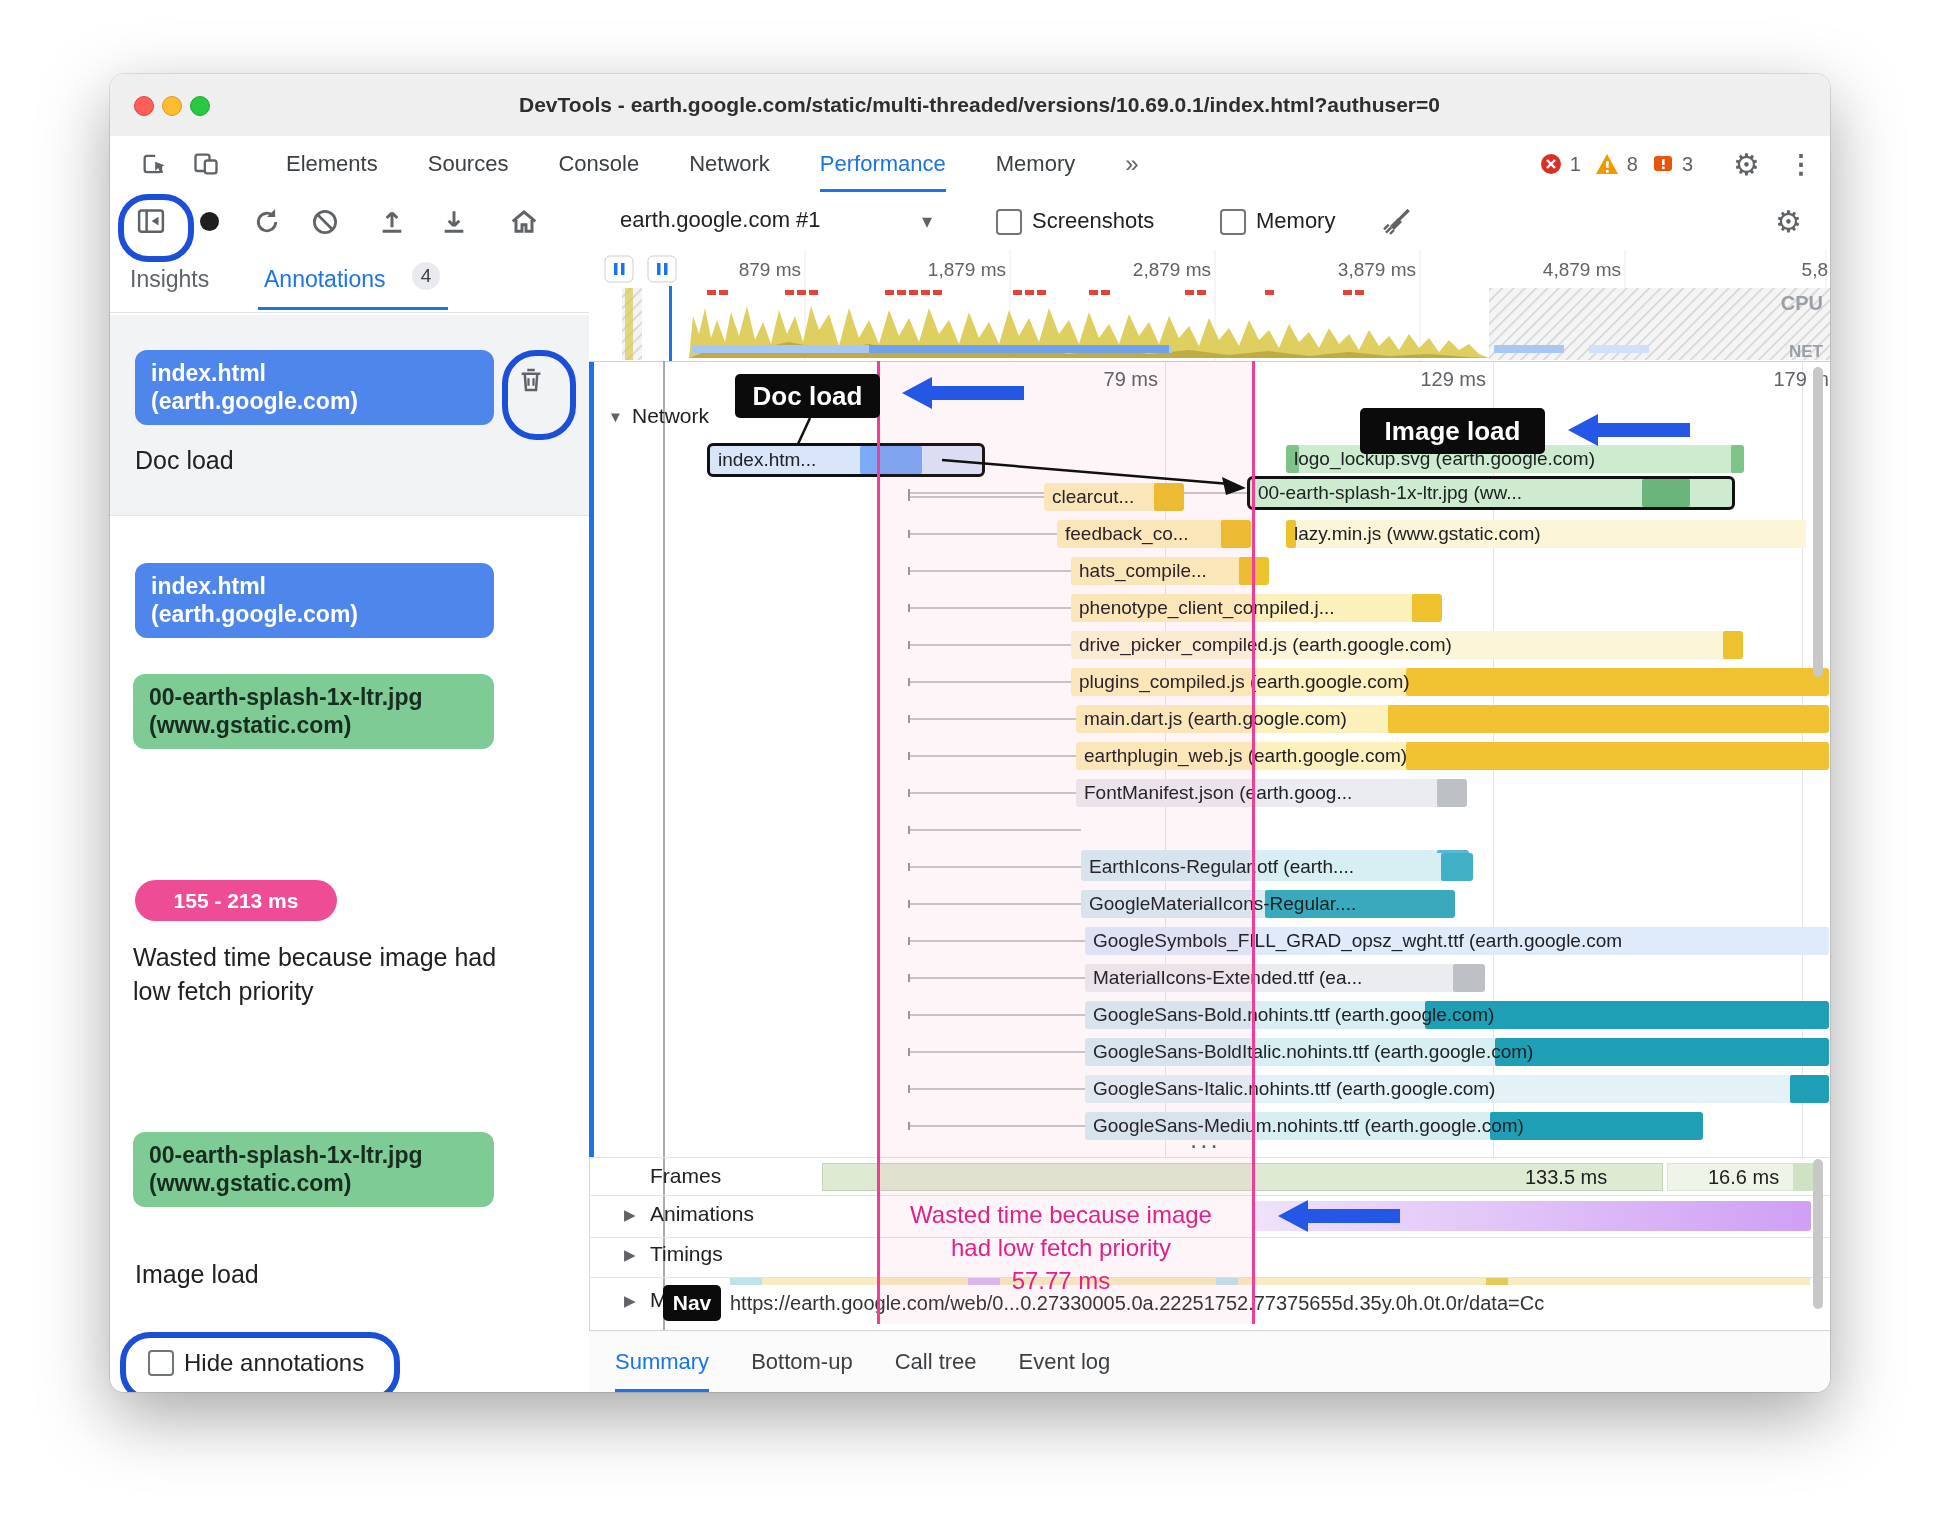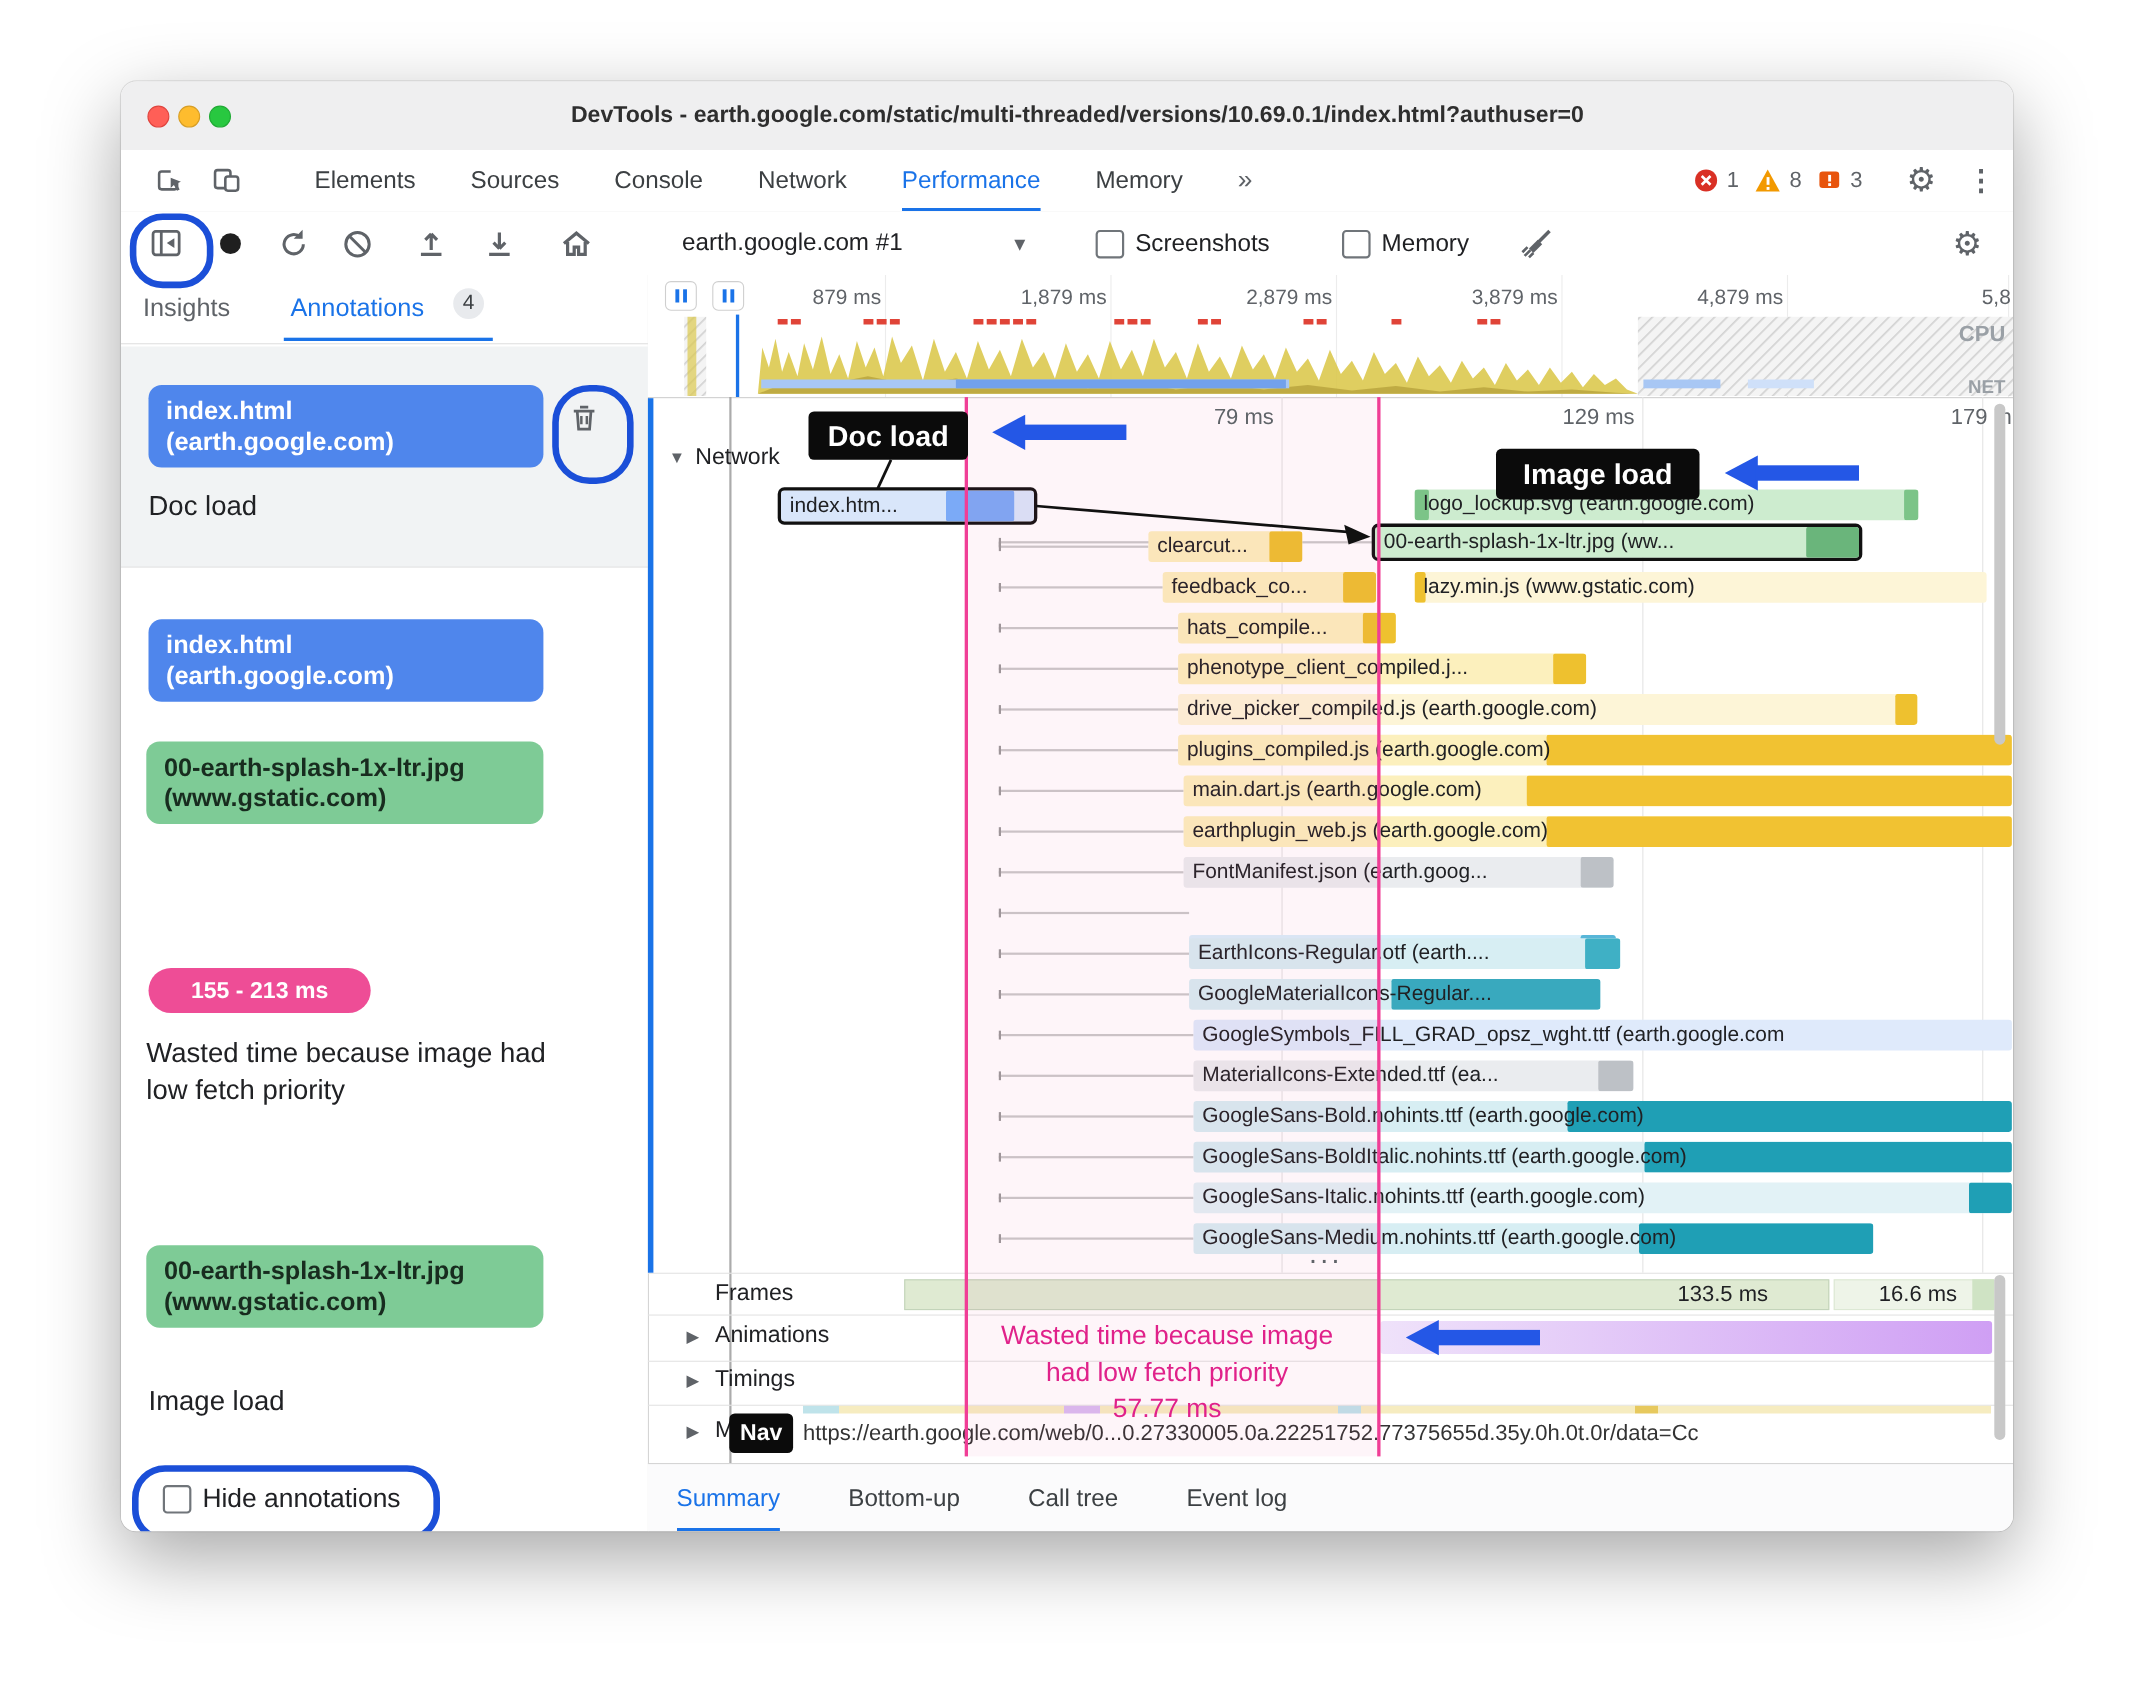--- a/index.html
+++ b/index.html
@@ -35,39 +35,39 @@
   .pill.pink{background:#ee4d96;color:#fff;border-radius:22px;text-align:center;padding:8px 0;}
   .side-text{position:absolute;font-size:25px;color:#202124;line-height:34px;}
   .circle-anno{position:absolute;border:6px solid #1b4fd8;z-index:9;pointer-events:none;}
   
   .vline{position:absolute;width:1px;background:#e4e4e4;z-index:0;}
   .hline{position:absolute;left:479px;width:1241px;height:1px;background:#e3e3e3;z-index:0;}
   .pink-band{position:absolute;left:767px;top:287px;width:378px;height:963px;background:rgba(240,64,150,.055);
              border-left:3px solid #f03e96;border-right:3px solid #f03e96;z-index:3;box-sizing:border-box;}
   .time-label{position:absolute;font-size:20px;color:#5f6368;text-align:right;z-index:4;}
   .net-bar{position:absolute;height:28px;border-radius:3px;z-index:2;overflow:hidden;}
-  .net-bar.outlined{outline:3px solid #111;}
+  .net-bar.outlined{outline:3px solid #111;padding-left:42px;}
   .net-bar .seg{position:absolute;top:0;bottom:0;border-radius:2px;}
   .net-label{position:absolute;left:8px;top:50%;transform:translateY(-50%);font-size:19px;color:#202124;white-space:nowrap;z-index:2;}
   .wait-line{position:absolute;height:2px;background:#c9c9c9;z-index:1;}
   .wait-line::before{content:"";position:absolute;left:0;top:-3px;width:2px;height:8px;background:#9a9a9a;}
   .black-badge{position:absolute;background:#0b0b0b;color:#fff;font-weight:700;display:flex;align-items:center;
                justify-content:center;border-radius:5px;z-index:6;}
   .blue-arrow{position:absolute;width:122px;height:32px;z-index:6;}
   .blue-arrow .head{position:absolute;left:0;top:0;width:0;height:0;border-top:16px solid transparent;
                     border-bottom:16px solid transparent;border-right:30px solid #2457e6;}
   .blue-arrow .shaft{position:absolute;left:28px;top:9px;width:94px;height:14px;background:#2457e6;}
   .track-label{position:absolute;font-size:21px;color:#202124;z-index:4;white-space:nowrap;}
   .tri{position:absolute;font-size:15px;color:#5f6368;z-index:4;}
   .wasted-text{position:absolute;left:770px;top:1124px;width:362px;text-align:center;font-size:24px;font-weight:500;
                color:#e0218a;line-height:33px;z-index:6;}
   .scroll-thumb{position:absolute;left:1703px;width:10px;background:#c8c8c8;border-radius:5px;z-index:7;}
   
   .bottombar{position:absolute;left:479px;top:1256px;width:1241px;height:62px;border-top:1px solid #d5d5d5;
-             background:#fbfbfc;display:flex;align-items:stretch;gap:62px;padding-left:26px;box-sizing:border-box;z-index:8;}
+             background:#fbfbfc;display:flex;align-items:stretch;gap:42px;padding-left:26px;box-sizing:border-box;z-index:8;}
   .btab{display:flex;align-items:center;font-size:22px;color:#3c4043;}
   .btab.active{color:#1a73e8;box-shadow:inset 0 -3px 0 #1a73e8;}
   .glyph{color:#5f6368;}
 </style>
 </head>
 <body>
 
 <div class="window">
 
   <div class="titlebar">

